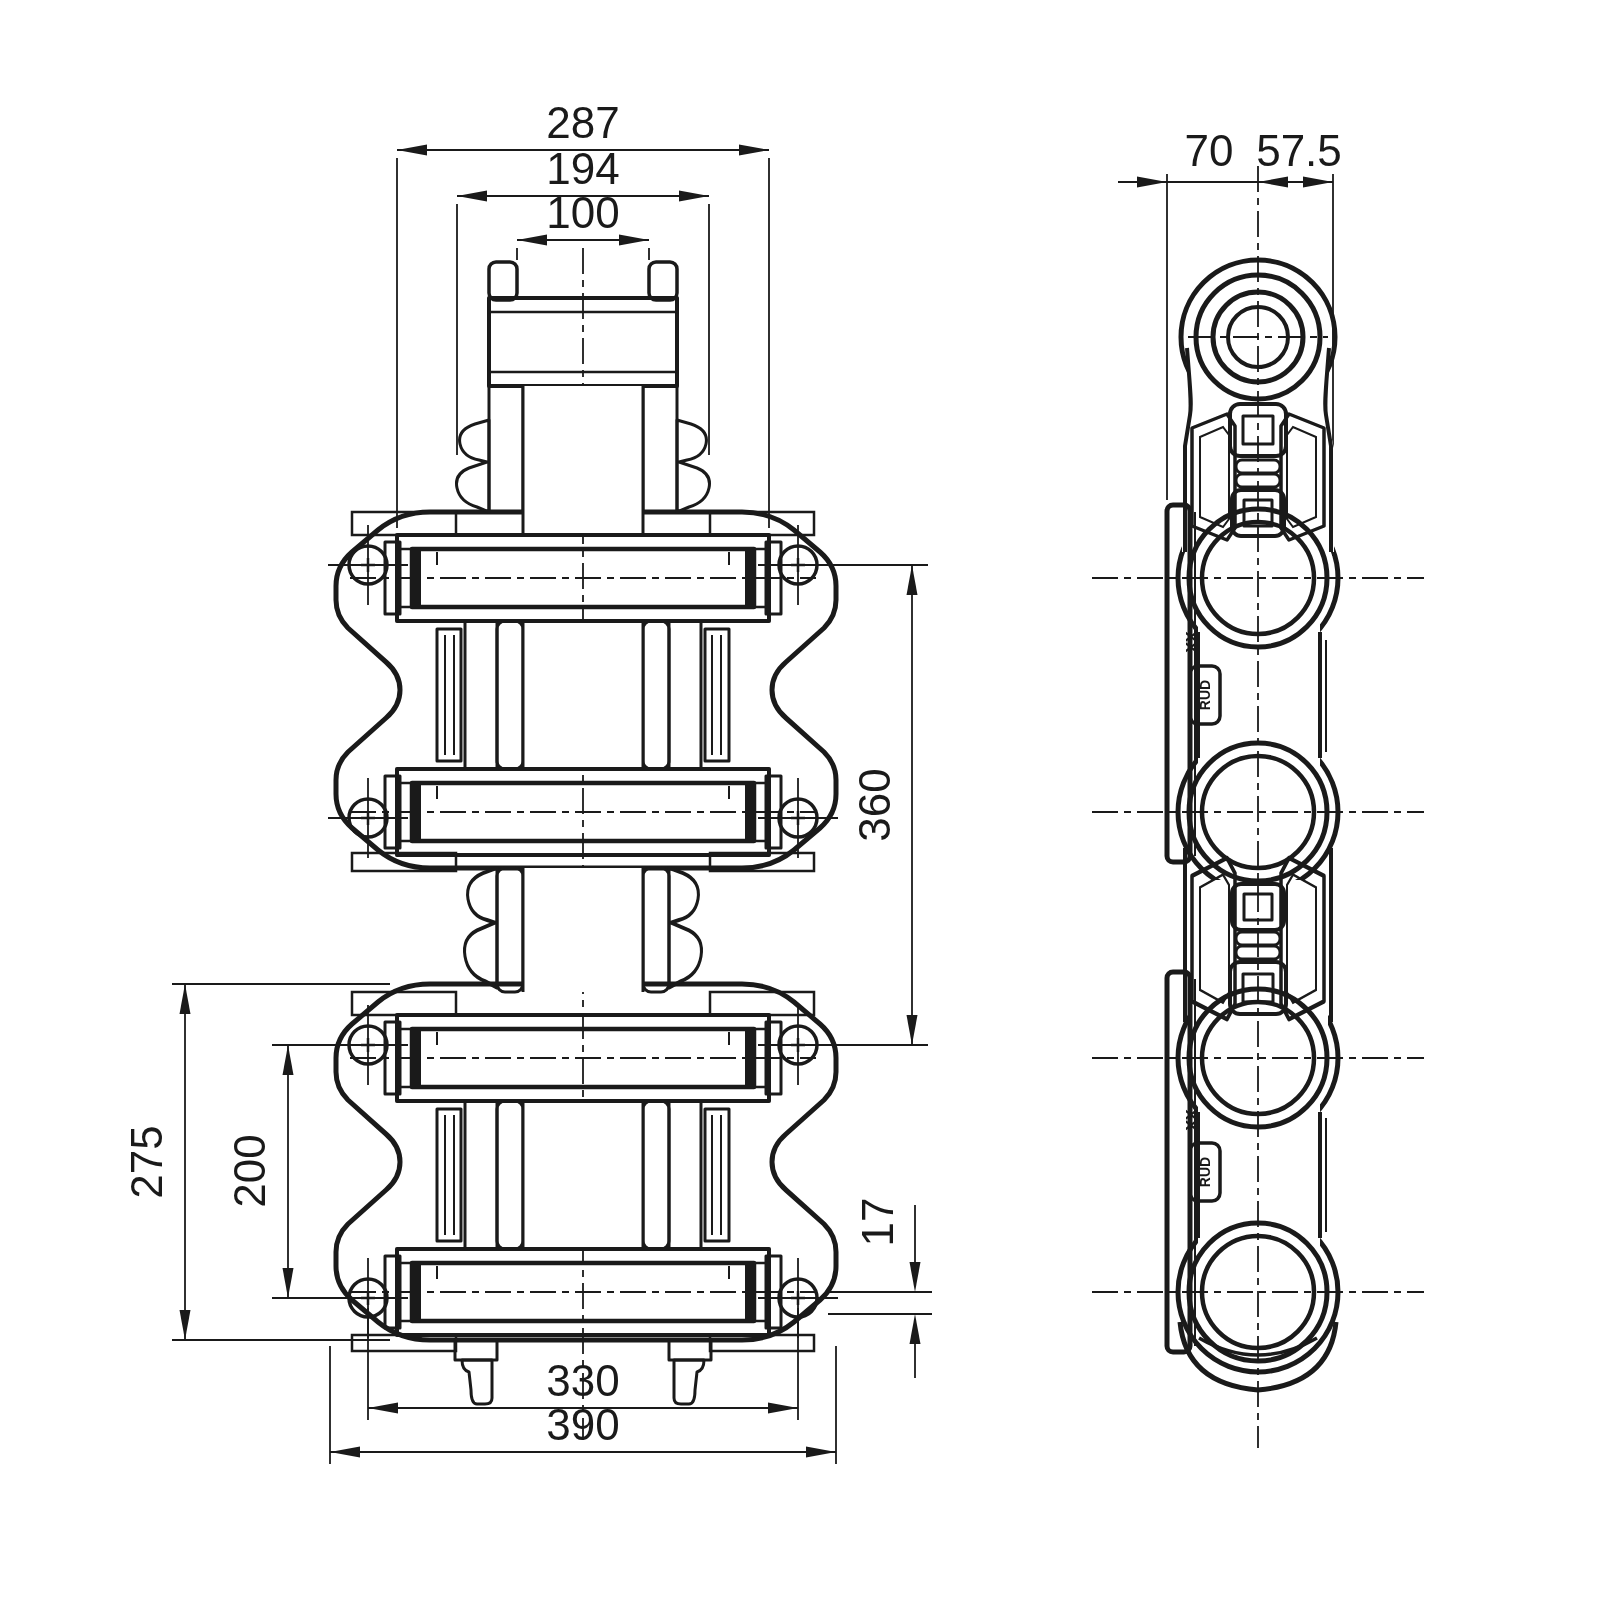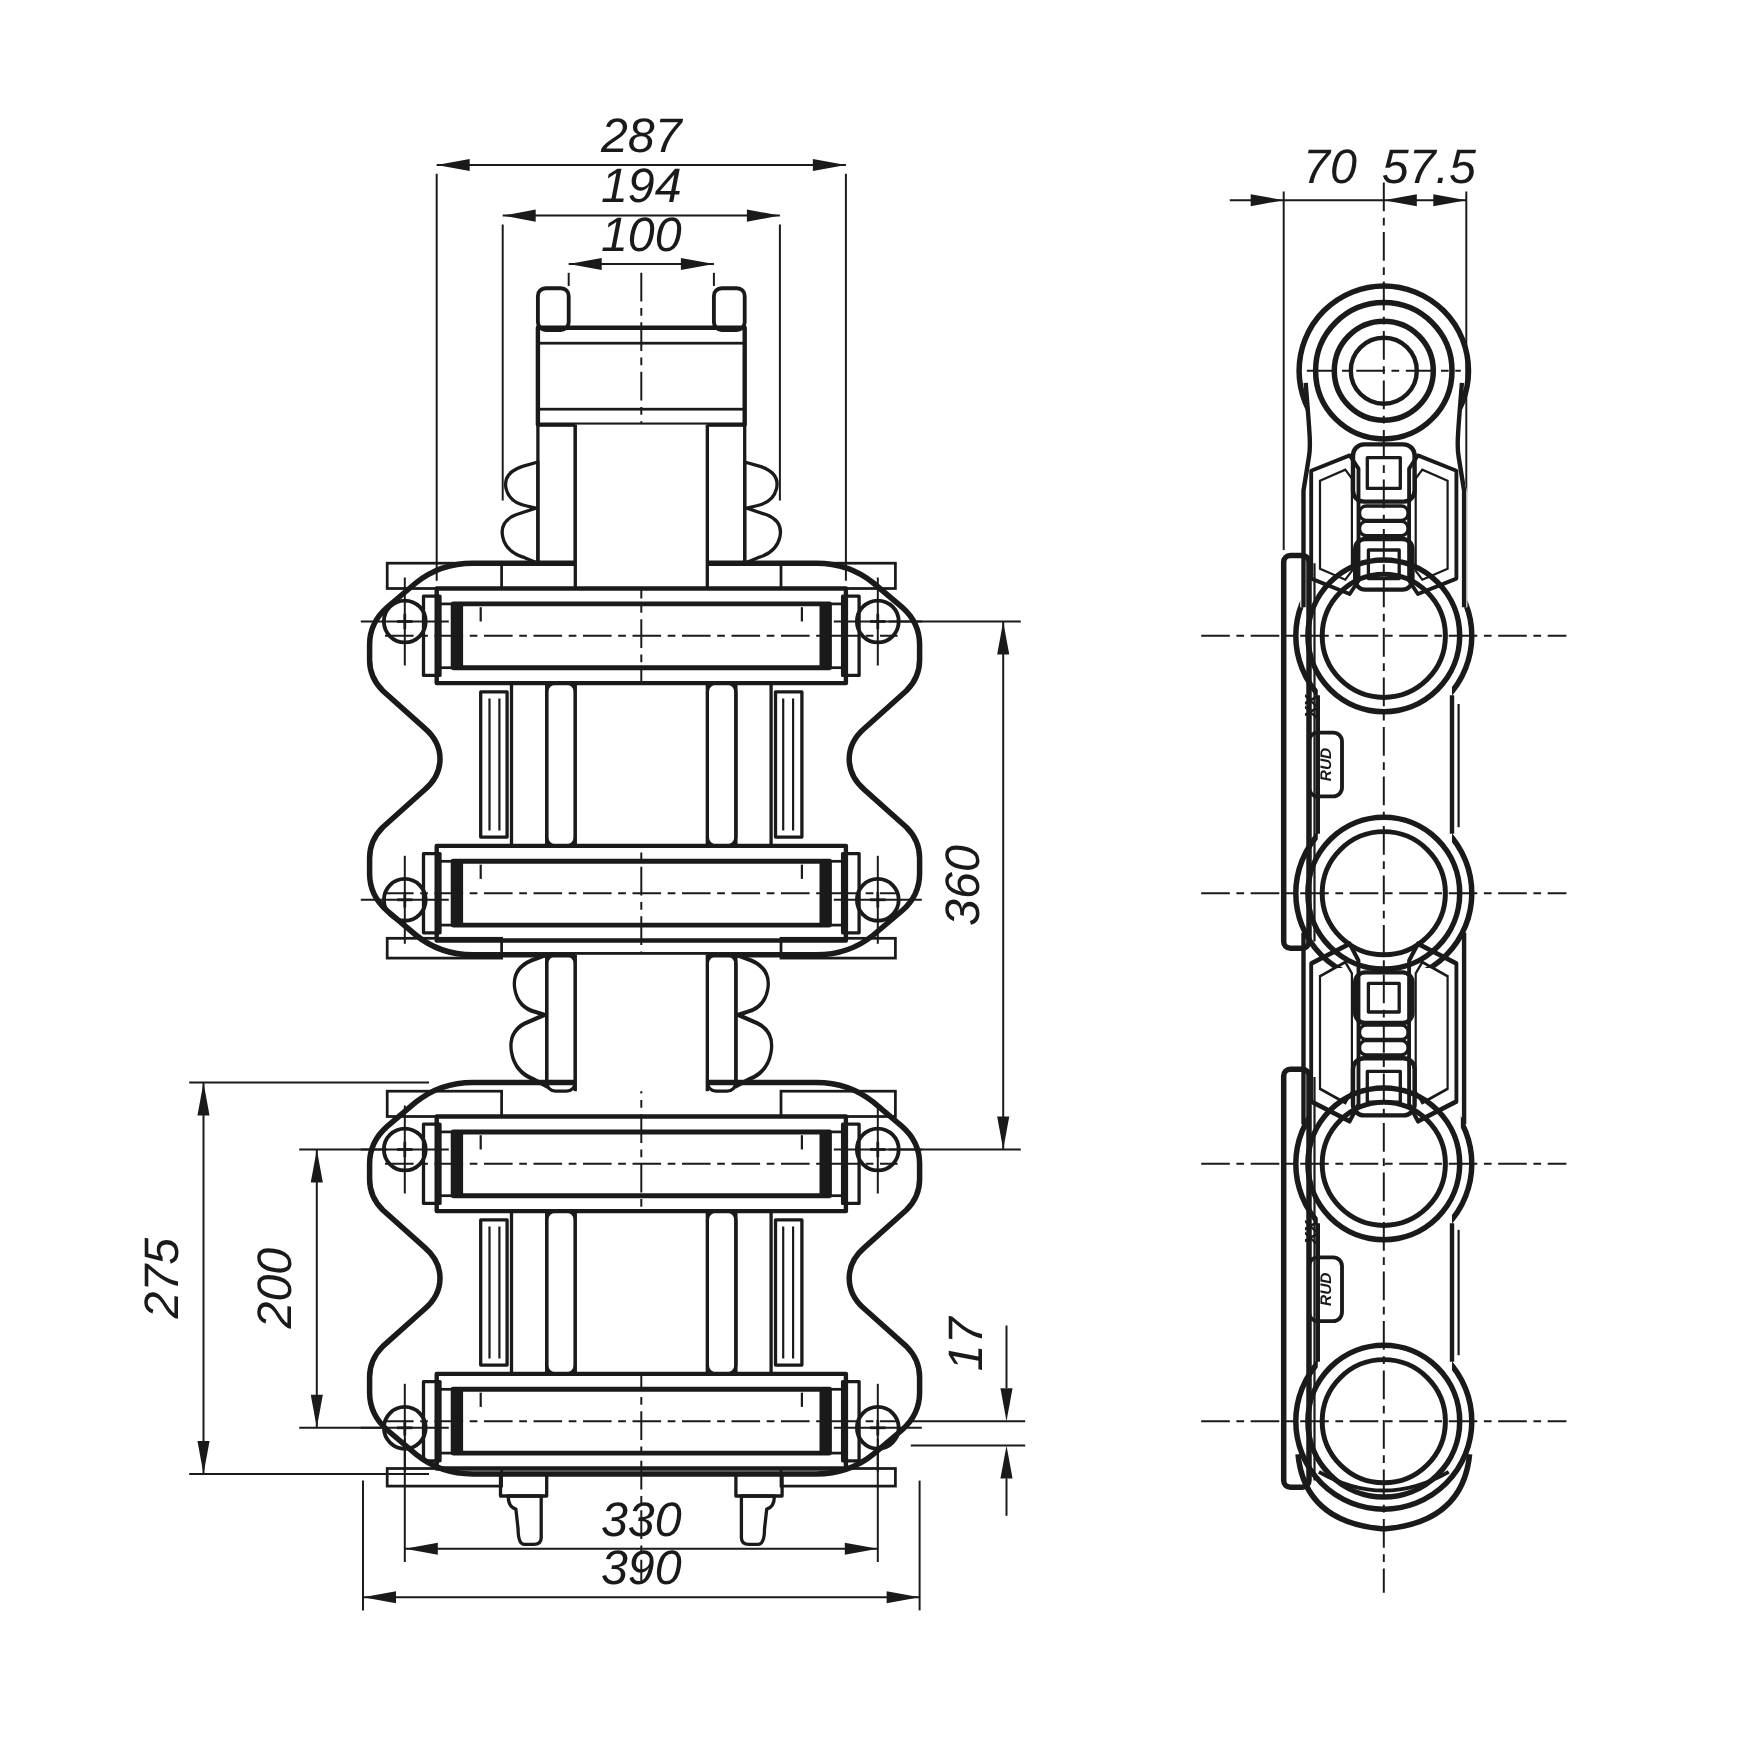--- a/index.html
+++ b/index.html
@@ -1,16 +1,16 @@
 <!DOCTYPE html>
 <html><head>
 <meta charset="utf-8">
 <style>
   html,body{margin:0;padding:0;background:#fff;}
-  #stage{width:1600px;height:1600px;background:#ffffff;position:relative;font-family:"Liberation Sans",sans-serif;font-style:italic;}
+  #stage{width:1600px;height:1600px;background:#ffffff;position:relative;font-family:"Liberation Sans",sans-serif;}
   svg{display:block;}
   svg text{font-family:"Liberation Sans","DejaVu Sans",sans-serif;fill:#1a1a1a;}
   .dimtxt{font-size:44px;}
   .smtxt{font-size:19px;font-weight:bold;}
   .brtxt{font-size:14px;font-weight:bold;}
   .ln2{stroke:#1a1a1a;stroke-width:2;fill:none;}
   .ln25{stroke:#1a1a1a;stroke-width:2.5;fill:none;}
   .ln3{stroke:#1a1a1a;stroke-width:3;fill:none;stroke-linejoin:round;}
   .ln35{stroke:#1a1a1a;stroke-width:3.5;fill:none;stroke-linejoin:round;}
   .ln4{stroke:#1a1a1a;stroke-width:4;fill:none;stroke-linejoin:round;}

